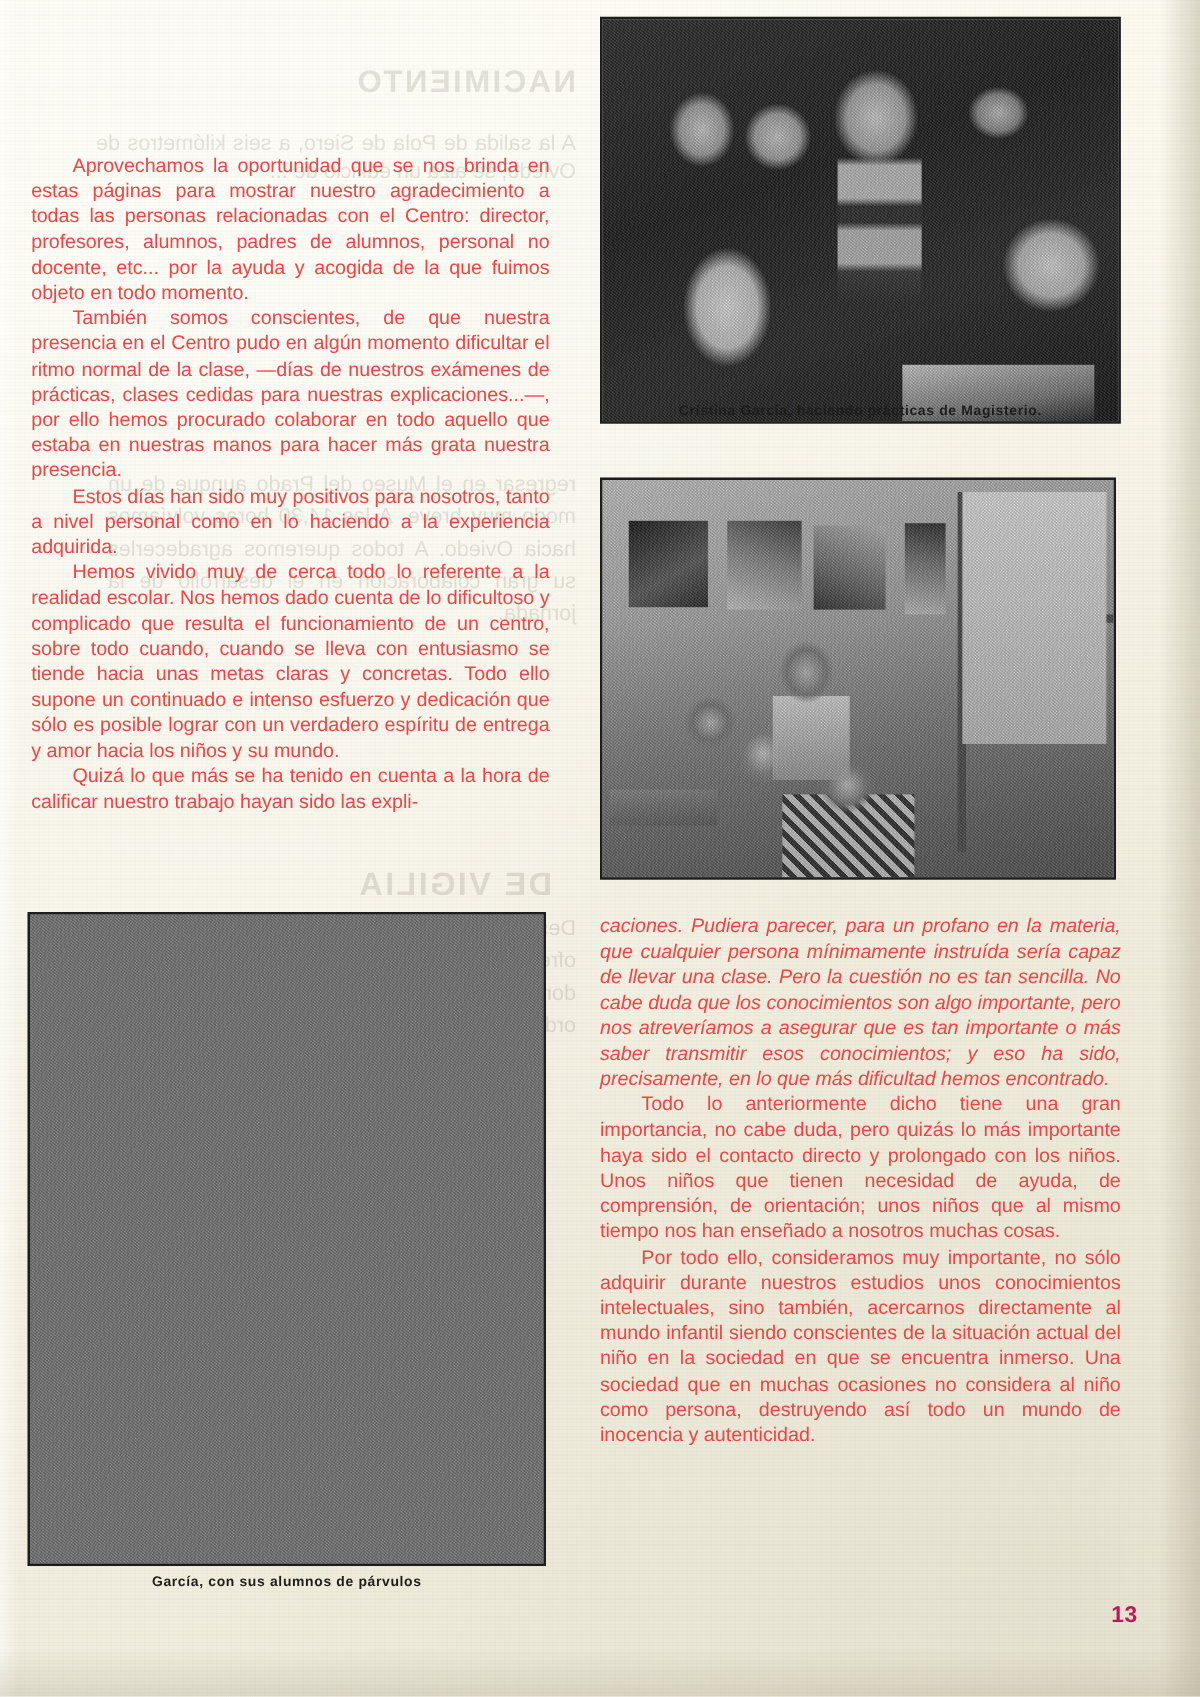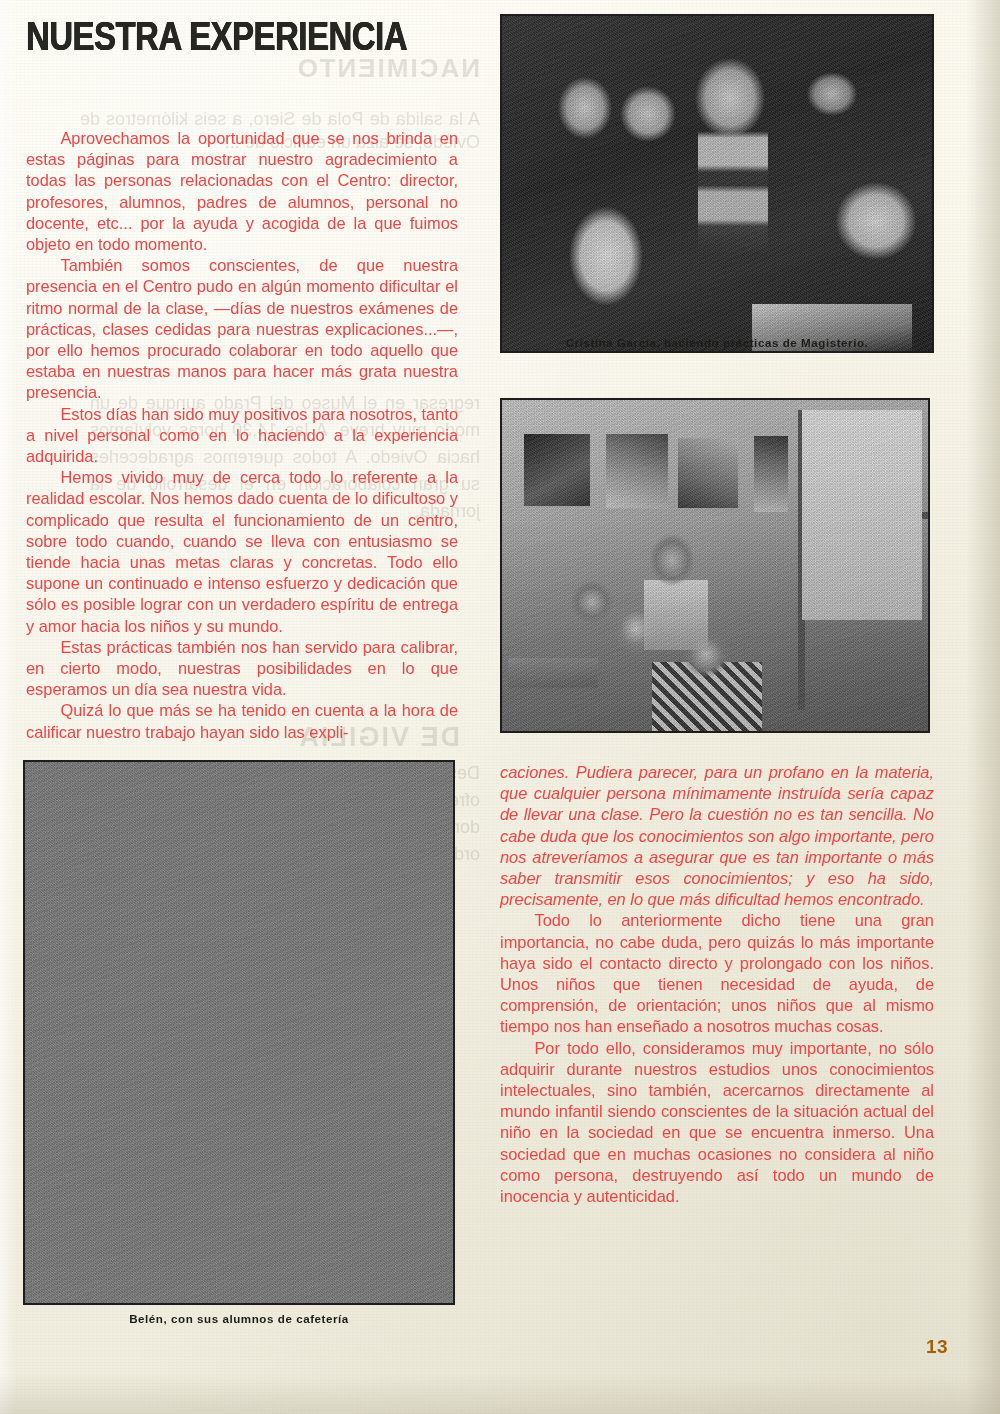--- a/index.html
+++ b/index.html
@@ -270,51 +270,47 @@
   #caption-belen    { left: 23px;  top: 1312px; width: 432px; }
 
   
   #folio {
     position: absolute;
     right: 52px;
     top: 1336px;
     font-family: "Liberation Sans", sans-serif;
     font-size: 19px;
     font-weight: bold;
-    color: #a16207;
+    color: #be185d;
     letter-spacing: 0.4px;
   }
 </style>
 </head>
 <body>
 
 <div id="page">
 
   <div class="paper-tint"></div>
 
   <div class="ghost-layer">
     <div class="ghost-block ghost-head" style="left:520px; top:52px; width:360px; font-size:26px;">NACIMIENTO</div>
     <div class="ghost-block" style="left:520px; top:108px; width:400px; font-size:18px;">A la salida de Pola de Siero, a seis kilómetros de Oviedo, se alza un edificio de ...</div>
     <div class="ghost-block" style="left:520px; top:390px; width:390px; font-size:18px; line-height:27px;">regresar en el Museo del Prado aunque de un modo muy breve. A las 14,30 horas volvíamos hacia Oviedo. A todos queremos agradecerles su gran colaboración en el desarrollo de la jornada.</div>
     <div class="ghost-block ghost-head" style="left:540px; top:720px; width:330px; font-size:27px;">DE VIGILIA</div>
     <div class="ghost-block" style="left:520px; top:760px; width:400px; font-size:18px; line-height:27px;">Desde allí fuimos a la cafetería donde nos ofrecieron un refresco y un pincho. En la cafetería donde finalizaban las comidas, después por la ordenanza general.</div>
   </div>
 
   <div class="paper-grain"></div>
 
-  <div class="masthead">
-    <div class="masthead-text">NUESTRA EXPERIENCIA</div>
-  </div>
 
   <div class="col" id="left-col">
     <p>Aprovechamos la oportunidad que se nos brinda en estas páginas para mostrar nuestro agradecimiento a todas las personas relacionadas con el Centro: director, profesores, alumnos, padres de alumnos, personal no docente, etc... por la ayuda y acogida de la que fuimos objeto en todo momento.</p>
     <p>También somos conscientes, de que nuestra presencia en el Centro  pudo en algún momento dificultar el ritmo normal de la clase, —días de nuestros exámenes de prácticas, clases cedidas para nuestras explicaciones...—, por ello hemos procurado colaborar en todo aquello que estaba en nuestras manos para hacer más grata nuestra presencia.</p>
     <p>Estos días han sido muy positivos para nosotros, tanto a nivel personal como en lo haciendo a la experiencia adquirida.</p>
     <p>Hemos vivido muy de cerca todo lo referente a la realidad escolar. Nos hemos dado cuenta de lo dificultoso y complicado que resulta el funcionamiento de un centro, sobre todo cuando, cuando se lleva con entusiasmo se tiende hacia unas metas claras y concretas. Todo ello supone un continuado e intenso esfuerzo y dedicación que sólo es posible lograr con un verdadero espíritu de entrega y amor hacia los niños y su mundo.</p>
-    <p>Estas prácticas también nos han servido para calibrar, en cierto modo, nuestras posibilidades en lo que esperamos un día sea nuestra vida.</p>
     <p>Quizá lo que más se ha tenido en cuenta a la hora de calificar nuestro trabajo hayan sido las expli-</p>
   </div>
 
   <div class="col" id="right-col">
     <p class="noind">caciones. Pudiera parecer, para un profano en la materia, que cualquier persona mínimamente instruída sería capaz de llevar una clase. Pero la cuestión no es tan sencilla. No cabe duda que los conocimientos son algo importante, pero nos atreveríamos a asegurar que es tan importante o más saber transmitir esos conocimientos; y eso ha sido, precisamente, en lo que más dificultad hemos encontrado.</p>
     <p>Todo lo anteriormente dicho tiene una gran importancia, no cabe duda, pero quizás lo más importante haya sido el contacto directo y prolongado con los niños. Unos niños que tienen necesidad de ayuda, de comprensión, de orientación; unos niños que al mismo  tiempo nos han enseñado a nosotros muchas cosas.</p>
     <p>Por todo ello, consideramos muy importante, no sólo adquirir durante nuestros estudios unos conocimientos intelectuales, sino también, acercarnos directamente al mundo infantil siendo conscientes de la situación actual del niño en la sociedad en que se encuentra inmerso. Una sociedad que en muchas ocasiones no considera al niño como persona, destruyendo así todo un mundo de inocencia y autenticidad.</p>
   </div>
 
   <div class="photo" id="photo-children-group">
@@ -328,20 +324,20 @@
     <div class="scene"></div>
     <div class="grainy"></div>
     <div class="halftone"></div>
   </div>
 
   <div class="photo" id="photo-belen-pupils">
     <div class="scene"></div>
     <div class="grainy"></div>
     <div class="halftone"></div>
   </div>
-  <div class="caption" id="caption-belen">Belén, con sus alumnos de cafetería</div>
+  <div class="caption" id="caption-belen">García, con sus alumnos de párvulos</div>
 
   <div id="folio">13</div>
 
   <div class="scan-edge-left"></div>
   <div class="scan-edge-right"></div>
   <div class="scan-edge-bottom"></div>
 </div>
 
 </body></html>

